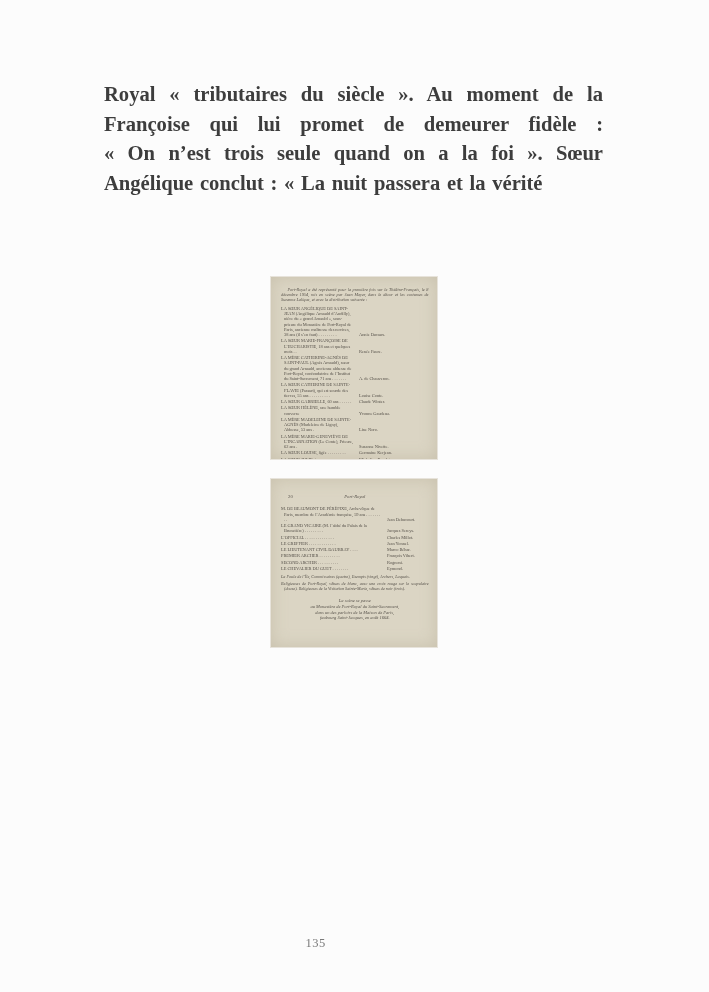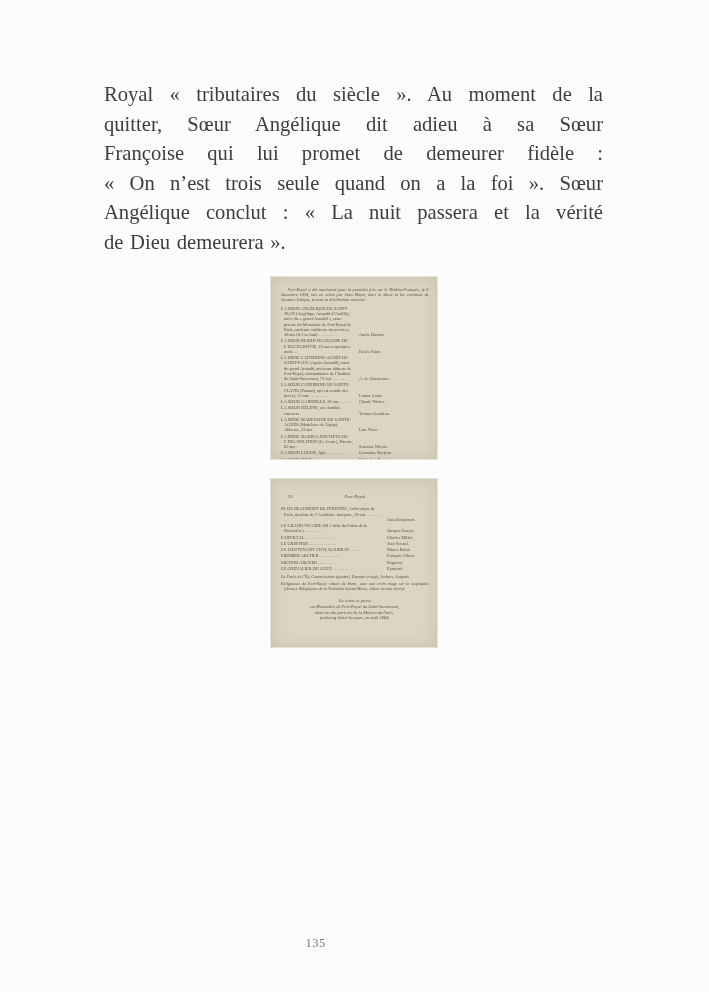--- a/index.html
+++ b/index.html
@@ -5,21 +5,21 @@
   html,body{margin:0;padding:0;}
   body{
     width:709px;height:992px;position:relative;
     background:#fcfcfc;
     font-family:"Liberation Serif","DejaVu Serif",serif;
     overflow:hidden;
   }
   
   .main-par{
     position:absolute;left:104px;top:80px;width:499px;
-    font-weight:400;font-size:20.6px;line-height:29.5px;
+    font-weight:700;font-size:20.6px;line-height:29.5px;
     color:#3d3d3d;word-spacing:1.5px;
   }
   .main-par .line{text-align:justify;text-align-last:justify;white-space:normal;}
   .main-par .line:last-child{text-align-last:left;}
 
   
   .scan{
     position:absolute;background:#dbd5c4;
     box-shadow:inset 0 0 16px rgba(172,160,134,.38), 0 0 0 1px rgba(206,198,180,.45);
     overflow:hidden;
@@ -68,29 +68,27 @@
 </style>
 </head>
 <body>
 
 <div>
 
   <div class="main-par">
 
       <div class="line">Royal « tributaires du siècle ». Au moment de la</div>
 
-      <div class="line">quitter, Sœur Angélique dit adieu à sa Sœur</div>
 
       <div class="line">Françoise qui lui promet de demeurer fidèle :</div>
 
       <div class="line">« On n’est trois seule quand on a la foi ». Sœur</div>
 
       <div class="line">Angélique conclut : « La nuit passera et la vérité</div>
 
-      <div class="line">de Dieu demeurera ».</div>
     </div>
 
   <div class="scan scan1">
     <div class="scan-inner scan1-inner">
       <div class="intro">Port-Royal a été représenté pour la première fois sur le Théâtre-Français, le 8 décembre 1954, mis en scène par Jean Meyer, dans le décor et les costumes de Suzanne Lalique, et avec la distribution suivante :</div>
       <div class="cast">
 
           <div class="entry">
             <div class="role">LA SŒUR ANGÉLIQUE DE SAINT-JEAN (Angélique Arnauld d’Andilly), nièce du « grand Arnauld », sous-prieure du Monastère de Port-Royal de Paris, ancienne maîtresse des novices, 38 ans (il s’en faut) . . . . . . . . .</div>
             <div class="actor">Annie Ducaux.</div>

